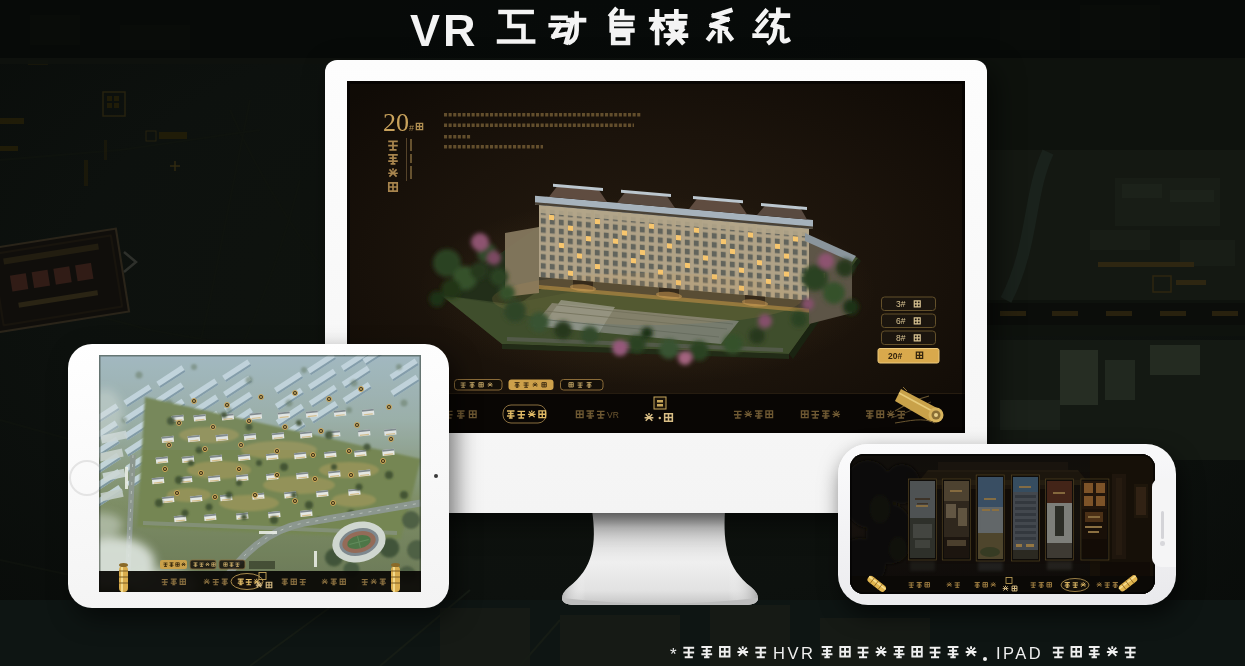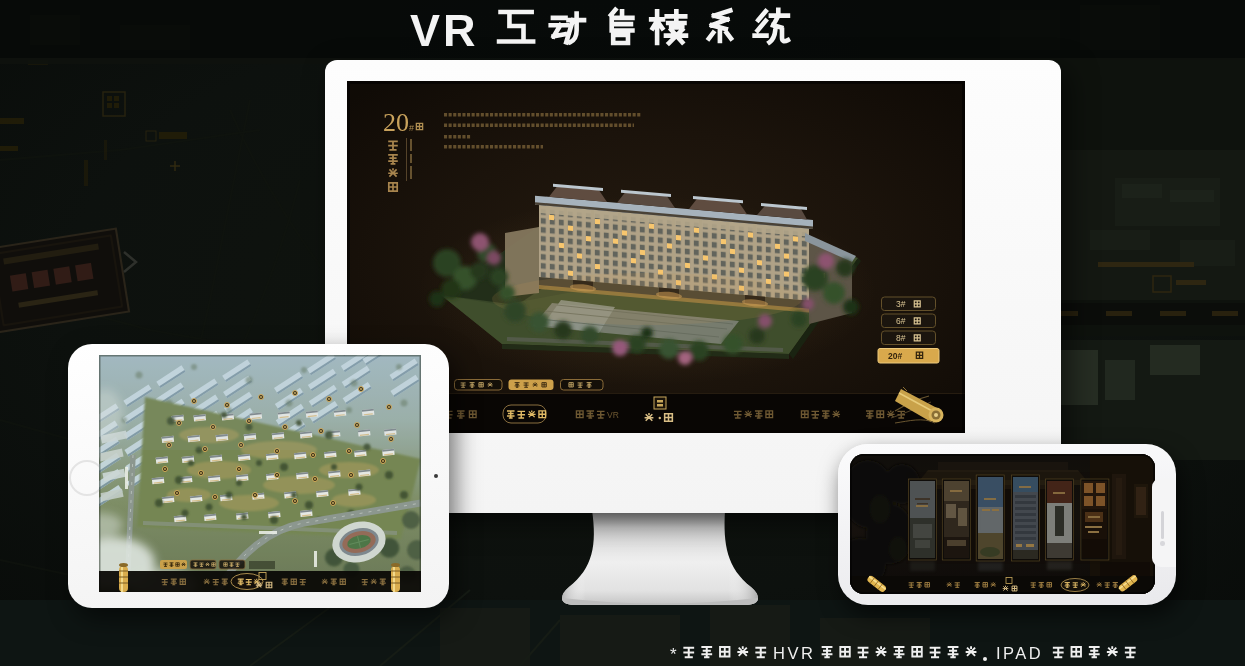--- a/index.html
+++ b/index.html
@@ -206,21 +206,21 @@
       <stop offset="0.85" stop-color="#ffffff" stop-opacity="0"></stop>
       <stop offset="1" stop-color="#ababab"></stop>
     </linearGradient>
   </defs>
 
   <path d="M40,0 H173 C171,35 175,58 199,77 Q206,83 206,88 Q206,95 192,95 L24,95 Q10,95 10,88 Q10,83 17,77 C41,58 45,35 40,0 Z" fill="url(#neck)"></path>
   <path d="M40,0 H173 C171,35 175,58 199,77 Q206,83 206,88 Q206,95 192,95 L24,95 Q10,95 10,88 Q10,83 17,77 C41,58 45,35 40,0 Z" fill="url(#neckx)"></path>
   <path d="M10,88 Q108,99 206,88 Q206,95 192,95 L24,95 Q10,95 10,88Z" fill="#bdbdbd"></path>
 </svg>
 
-<div class="abs" id="monitor" style="left:325px;top:60px;width:736px;height:453px;background:linear-gradient(180deg,#fdfdfd,#f4f4f4);border-radius:12px 12px 14px 14px;box-shadow:8px 10px 28px rgba(0,0,0,0.55);">
+<div class="abs" id="monitor" style="left:325px;top:60px;width:662px;height:453px;background:linear-gradient(180deg,#fdfdfd,#f4f4f4);border-radius:12px 12px 14px 14px;box-shadow:8px 10px 28px rgba(0,0,0,0.55);">
 
   <div class="abs" style="left:22px;top:21px;width:618px;height:352px;background:#17110b;overflow:hidden" id="mscreen">
   <svg width="618" height="352" viewBox="0 0 618 352">
     <defs>
       <radialGradient id="scrc" cx="50%" cy="52%" r="68%">
         <stop offset="0" stop-color="#251b10"></stop>
         <stop offset="55%" stop-color="#1b130b"></stop>
         <stop offset="100%" stop-color="#100b06"></stop>
       </radialGradient>
       <radialGradient id="bglow" cx="50%" cy="50%" r="50%">

